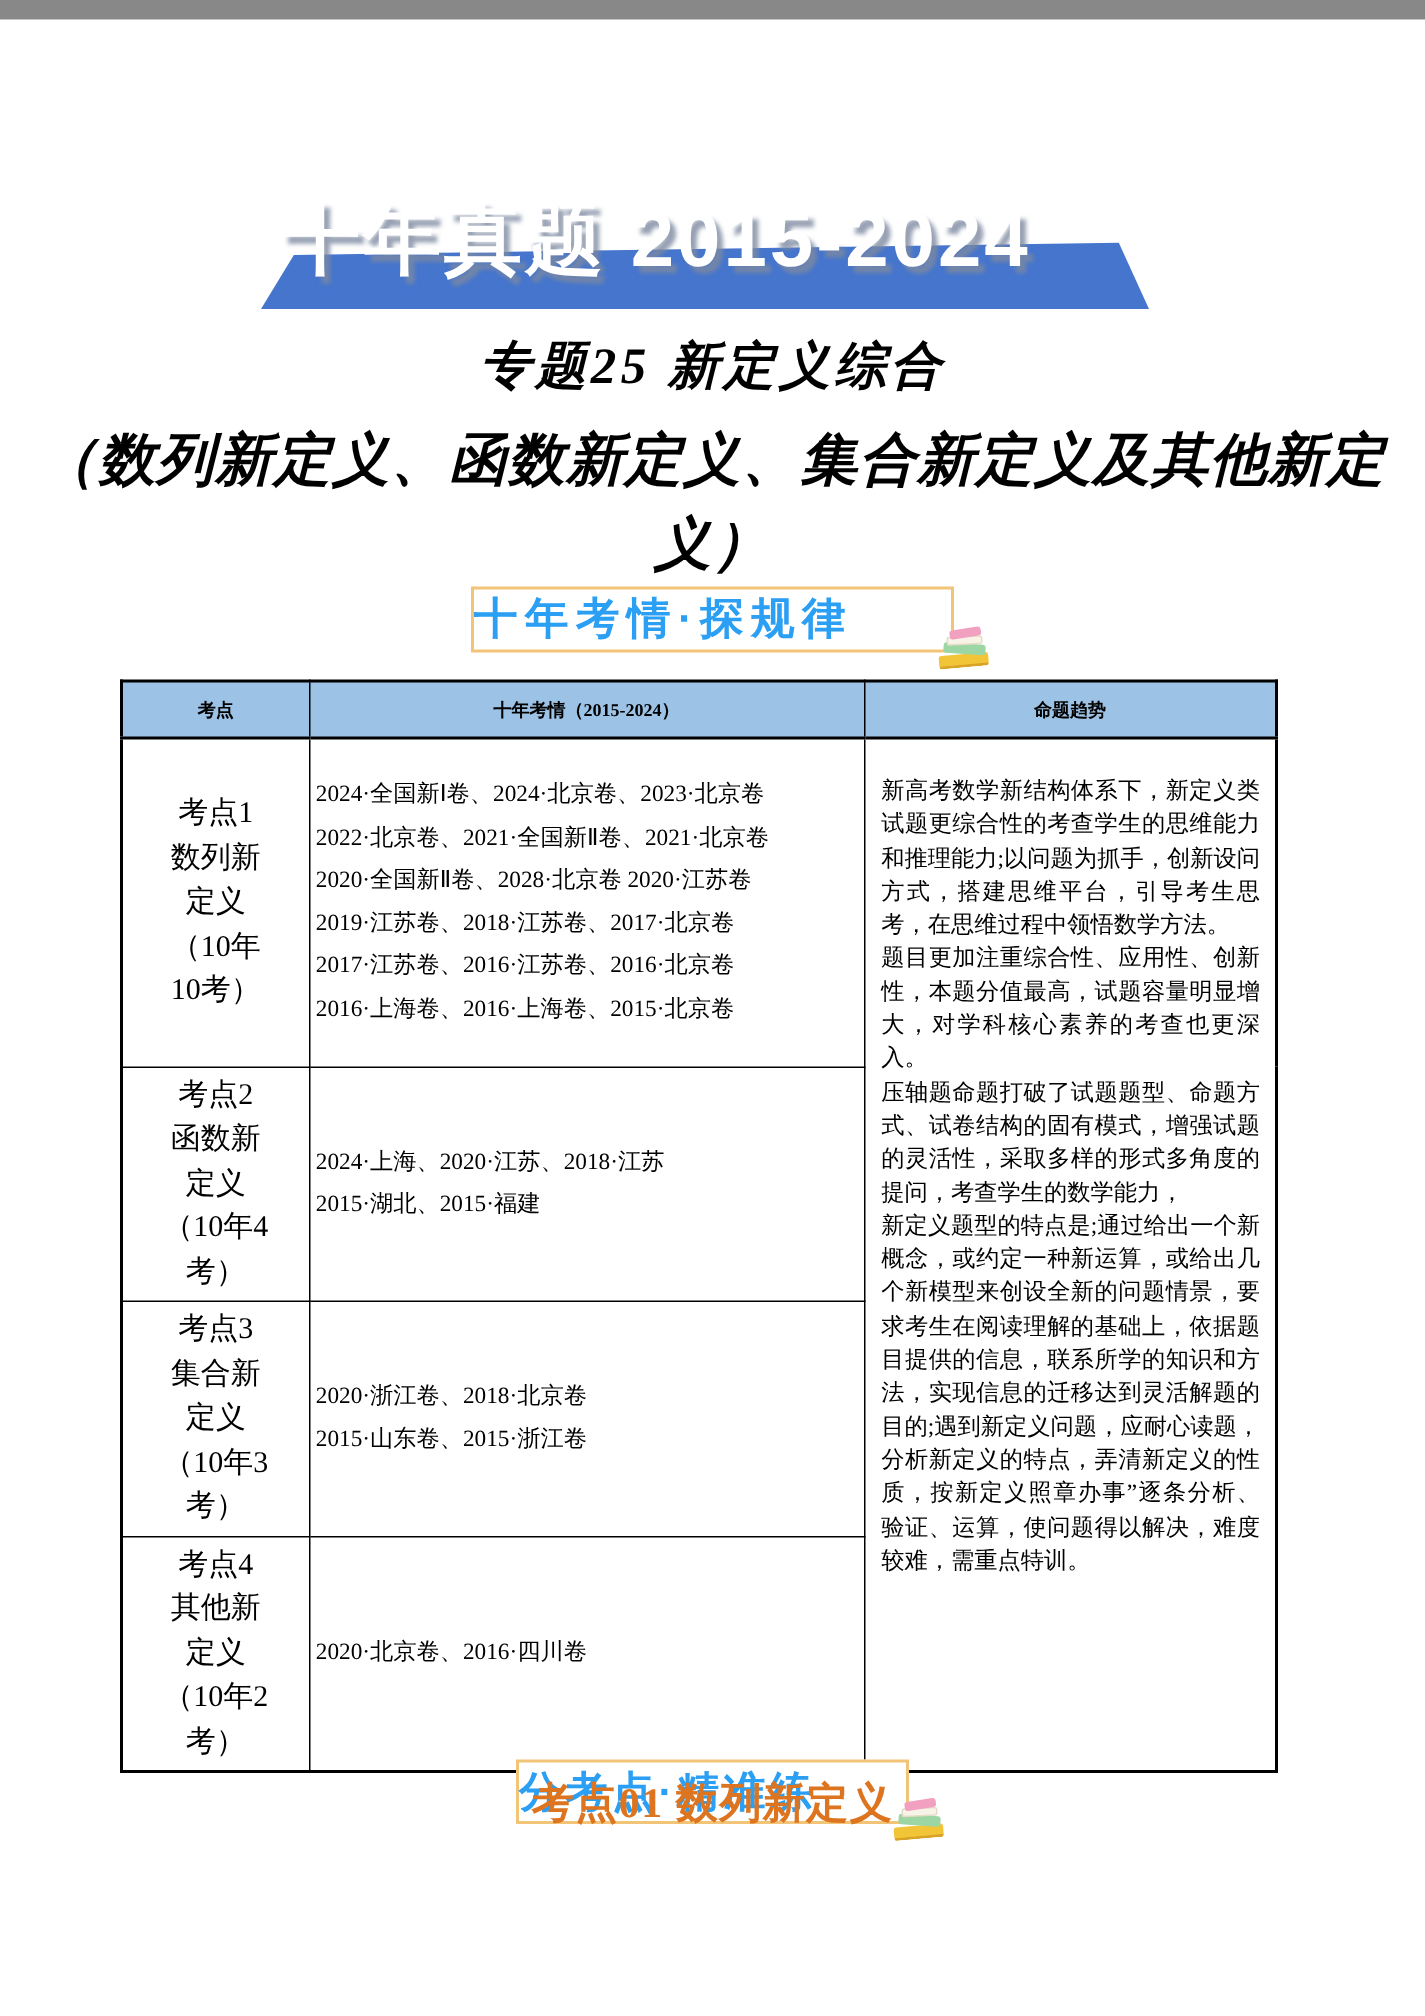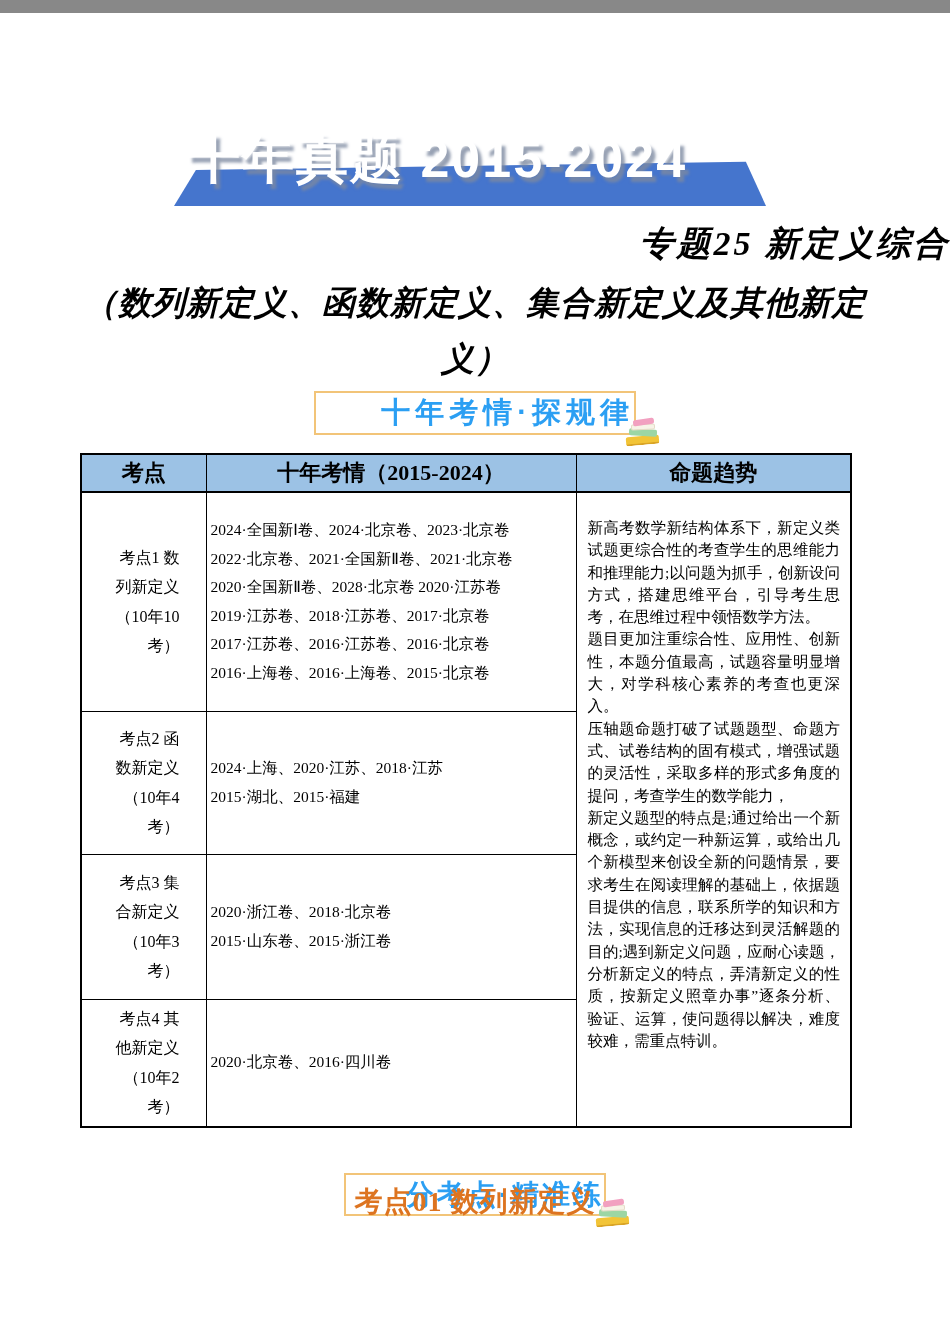--- a/index.html
+++ b/index.html
@@ -32,40 +32,40 @@
     position:absolute;left:188px;top:112px;
     font-family:"Liberation Sans",sans-serif;
     font-weight:bold;font-size:52px;letter-spacing:2px;
     color:#ffffff;white-space:nowrap;
     text-shadow:4px 5px 3px rgba(125,138,160,0.8);
   }
 
   
   .doc-title{
     position:absolute;top:208px;left:0;width:100%;
-    text-align:right;
+    text-align:center;
     font-family:"Liberation Serif",serif;
     font-style:italic;font-weight:900;
     font-size:34px;letter-spacing:3px;
   }
   .doc-sub{
     position:absolute;left:0;width:100%;text-align:center;
     font-family:"Liberation Serif",serif;
     font-style:italic;font-weight:900;
-    font-size:33px;letter-spacing:1px;white-space:nowrap;
+    font-size:38px;letter-spacing:1px;white-space:nowrap;
   }
   .doc-sub.l1{top:268px;}
   .doc-sub.l2{top:324px;}
 
   
   .section-box{
     position:absolute;left:50%;transform:translateX(-50%);
     background:#fff;
     border:2px solid var(--box-border);
-    display:flex;align-items:center;justify-content:flex-end;
+    display:flex;align-items:center;justify-content:flex-start;
     font-family:"Liberation Sans",sans-serif;font-weight:bold;
     color:var(--section-blue);
   }
   .section-box.review{top:378px;width:322px;height:44px;font-size:29px;letter-spacing:5px;}
   .section-box.practice{top:1160px;width:262px;height:43px;font-size:28px;letter-spacing:3px;}
 
   
   .books-icon{position:absolute;right:-30px;bottom:-12px;width:38px;height:28px;}
   .books-icon .book{position:absolute;border-radius:2px;}
   .books-icon .b-yellow{left:0;bottom:0;width:33px;height:9px;background:#F2C437;border-bottom:2px solid #D9A426;transform:rotate(-5deg);}
@@ -76,29 +76,29 @@
   
   table.exam-table{
     position:absolute;left:80px;top:440px;width:770px;
     border-collapse:collapse;table-layout:fixed;
     border:2.5px solid #000;
   }
   col.col1{width:125px;} col.col2{width:370px;} col.col3{width:275px;}
   .exam-table th{
     background:var(--header-bg);
     border:1px solid #000;border-bottom:2px solid #000;
-    height:38px;font-size:22px;font-weight:bold;
+    height:38px;font-size:12px;font-weight:bold;
     font-family:"Liberation Serif",serif;
     text-align:center;vertical-align:middle;
   }
   .exam-table td{border:1px solid #000;}
   tr.r0{height:219px;} tr.r1{height:143px;} tr.r2{height:145px;} tr.r3{height:92px;}
   td.c1{
-    text-align:right;vertical-align:middle;
-    font-size:16px;line-height:29.5px;padding:4px 26px;
+    text-align:center;vertical-align:middle;
+    font-size:20px;line-height:29.5px;padding:4px 26px;
   }
   td.c2{vertical-align:middle;padding:8px 4px;}
   .exam-line{font-size:15.5px;line-height:28.5px;white-space:nowrap;}
   td.c3{
     vertical-align:top;text-align:justify;
     padding:24px 10px 8px 11px;
   }
   .trend-par{font-size:15.5px;line-height:22.3px;text-align:justify;}
 
   

